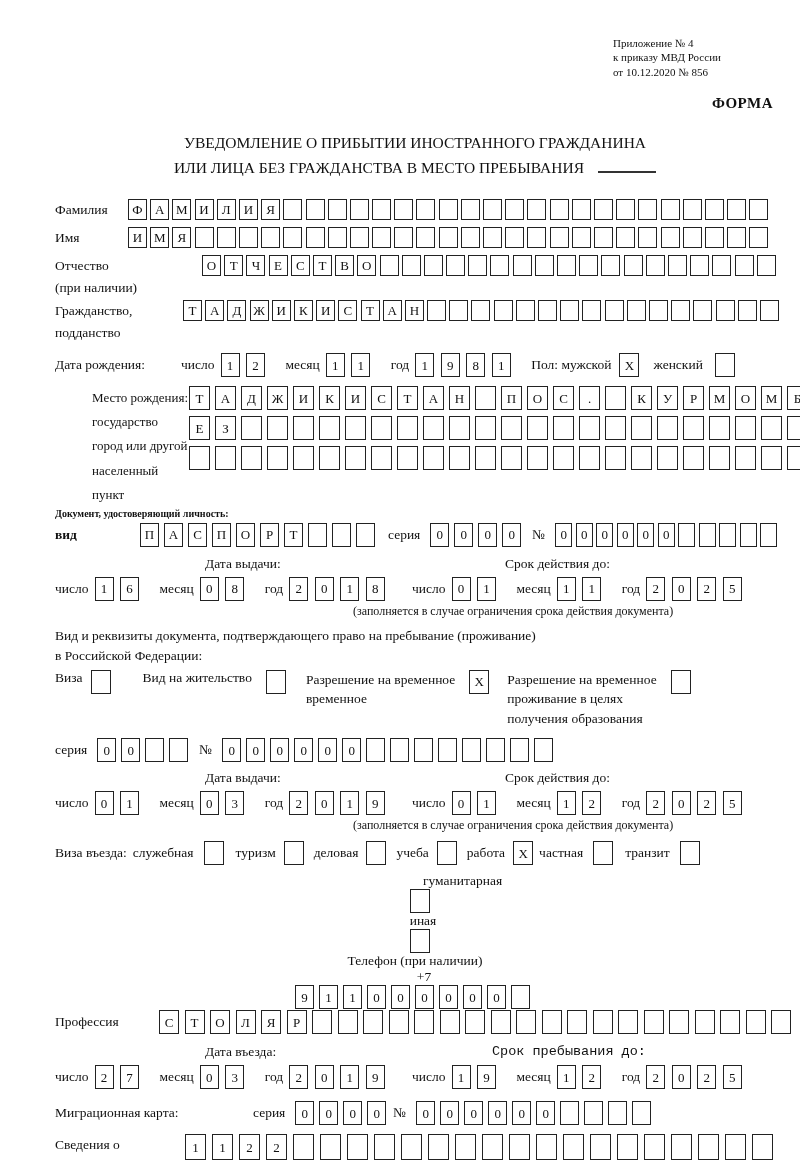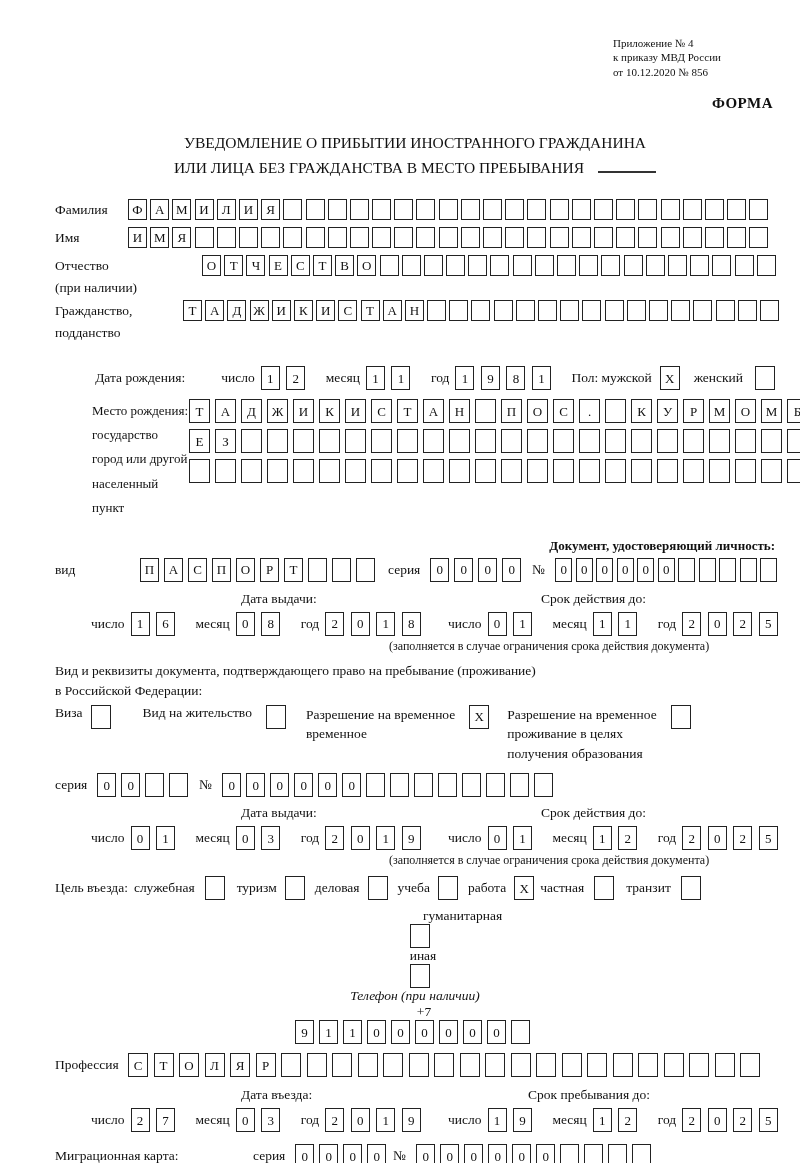--- a/index.html
+++ b/index.html
@@ -34,25 +34,25 @@
   .cp  .cell { width:19px; height:24px; margin-right:5px; }     
   .cpr .cell { width:20px; height:24px; margin-right:5.5px; }   
   .cn  .cell { width:17px; height:24px; margin-right:3.5px; }   
   .cl  .cell { width:21px; height:26px; margin-right:6px; }     
   .cb  .cell { width:20px; height:24px; }                       
 
   .dg { display:flex; align-items:center; }
   .dg .t { margin-right:6px; }
   .dg .cells { margin-right:14px; }
 
-  .prow { position:relative; height:20px; margin-top:6px; font-size:13.5px;margin-left:36px; }
+  .prow { position:relative; height:20px; margin-top:6px; font-size:13.5px; }
   .abs  { position:absolute; top:0; }
   .note { font-size:12px; }
   .center-lbl { text-align:left; line-height:1.45; }
-  .heading-center { text-align:right; font-weight:bold; font-size:13px; margin-top:18px; }
+  .heading-center { text-align:left; font-weight:bold; font-size:10px; margin-top:1px; }
   .lines { line-height:1.85;margin-left:37px; }
   .lines6 { line-height:1.6; }
   .cellcol > .cells { margin-bottom:6px; }
 </style>
 </head>
 <body>
 
 <div class="page">
 
   <div class="hdr-block">
@@ -202,21 +202,21 @@
         <span class="cell"></span>
         <span class="cell"></span>
         <span class="cell"></span>
         <span class="cell"></span>
         <span class="cell"></span>
         <span class="cell"></span>
         <span class="cell"></span>
       </span>
   </div>
 
-  <div class="row vcent" style="margin-top:23px;justify-content:flex-end;">
+  <div class="row vcent" style="margin-top:10px;">
     <span class="lbl" style="width:112px;">Дата рождения:</span>
     <span class="dg">
       <span class="t" style="margin-left:14px;">число</span>
       <span class="cells cd">
           <span class="cell">1</span>
           <span class="cell">2</span>
         </span>
       <span class="t">месяц</span>
       <span class="cells cd">
           <span class="cell">1</span>
@@ -325,21 +325,21 @@
           <span class="cell"></span>
           <span class="cell"></span>
           <span class="cell"></span>
         </span>
     </span>
   </div>
 
   <div class="heading-center">Документ, удостоверяющий личность:</div>
 
   <div class="row vcent" style="margin-top:4px;">
-    <span class="lbl" style="width:85px;">вид</span>
+    <span class="lbl" style="width:85px;font-weight:bold;">вид</span>
     <span class="cells cp">
         <span class="cell">П</span>
         <span class="cell">А</span>
         <span class="cell">С</span>
         <span class="cell">П</span>
         <span class="cell">О</span>
         <span class="cell">Р</span>
         <span class="cell">Т</span>
         <span class="cell"></span>
         <span class="cell"></span>
@@ -518,21 +518,21 @@
           <span class="cell">2</span>
           <span class="cell">5</span>
         </span>
     </span>
   </div>
   <div class="prow" style="height:15px; margin-top:1px;">
     <span class="abs note" style="left:298px;">(заполняется в случае ограничения срока действия документа)</span>
   </div>
 
   <div class="row vcent" style="margin-top:8px;">
-    <span>Цель въезда:</span>
+    <span>Виза въезда:</span>
     <span style="margin-left:6px;">служебная</span>
     <span class="cells cb" style="margin-left:10px;">
         <span class="cell"></span>
       </span>
     <span style="margin-left:12px;">туризм</span>
     <span class="cells cb" style="margin-left:8px;">
         <span class="cell"></span>
       </span>
     <span style="margin-left:10px;">деловая</span>
     <span class="cells cb" style="margin-left:8px;">
@@ -558,37 +558,37 @@
 
   <div class="row vcent" style="margin-top:8px;flex-direction:column;">
     <span style="margin-left:95px;">гуманитарная</span>
     <span class="cells cb" style="margin-left:10px;">
         <span class="cell"></span>
       </span>
     <span style="margin-left:16px;">иная</span>
     <span class="cells cb" style="margin-left:10px;">
         <span class="cell"></span>
       </span>
-    <span style="font-style:italic;">Телефон (при наличии)</span>
+    <span style="">Телефон (при наличии)</span>
     <span style="margin-left:26px; margin-right:8px;">+7</span>
     <span class="cells cp">
         <span class="cell">9</span>
         <span class="cell">1</span>
         <span class="cell">1</span>
         <span class="cell">0</span>
         <span class="cell">0</span>
         <span class="cell">0</span>
         <span class="cell">0</span>
         <span class="cell">0</span>
         <span class="cell">0</span>
         <span class="cell"></span>
       </span>
   </div>
 
-  <div class="row vcent" style="margin-top:9px;">
+  <div class="row vcent" style="margin-top:1px;gap:31px;">
     <span class="lbl" style="width:73px;">Профессия</span>
     <span class="cells cpr">
         <span class="cell">С</span>
         <span class="cell">Т</span>
         <span class="cell">О</span>
         <span class="cell">Л</span>
         <span class="cell">Я</span>
         <span class="cell">Р</span>
         <span class="cell"></span>
         <span class="cell"></span>
@@ -607,21 +607,21 @@
         <span class="cell"></span>
         <span class="cell"></span>
         <span class="cell"></span>
         <span class="cell"></span>
         <span class="cell"></span>
       </span>
   </div>
 
   <div class="prow" style="margin-top:10px;">
     <span class="abs" style="left:150px;">Дата въезда:</span>
-    <span class="abs" style="left:437px;">Срок пребывания до:</span>
+    <span class="abs" style="left:437px;font-family:Liberation Mono, monospace;">Срок пребывания до:</span>
   </div>
   <div class="prow" style="height:26px; margin-top:1px;">
     <span class="abs dg" style="left:0;">
       <span class="t">число</span>
       <span class="cells cd">
           <span class="cell">2</span>
           <span class="cell">7</span>
         </span>
       <span class="t">месяц</span>
       <span class="cells cd">

